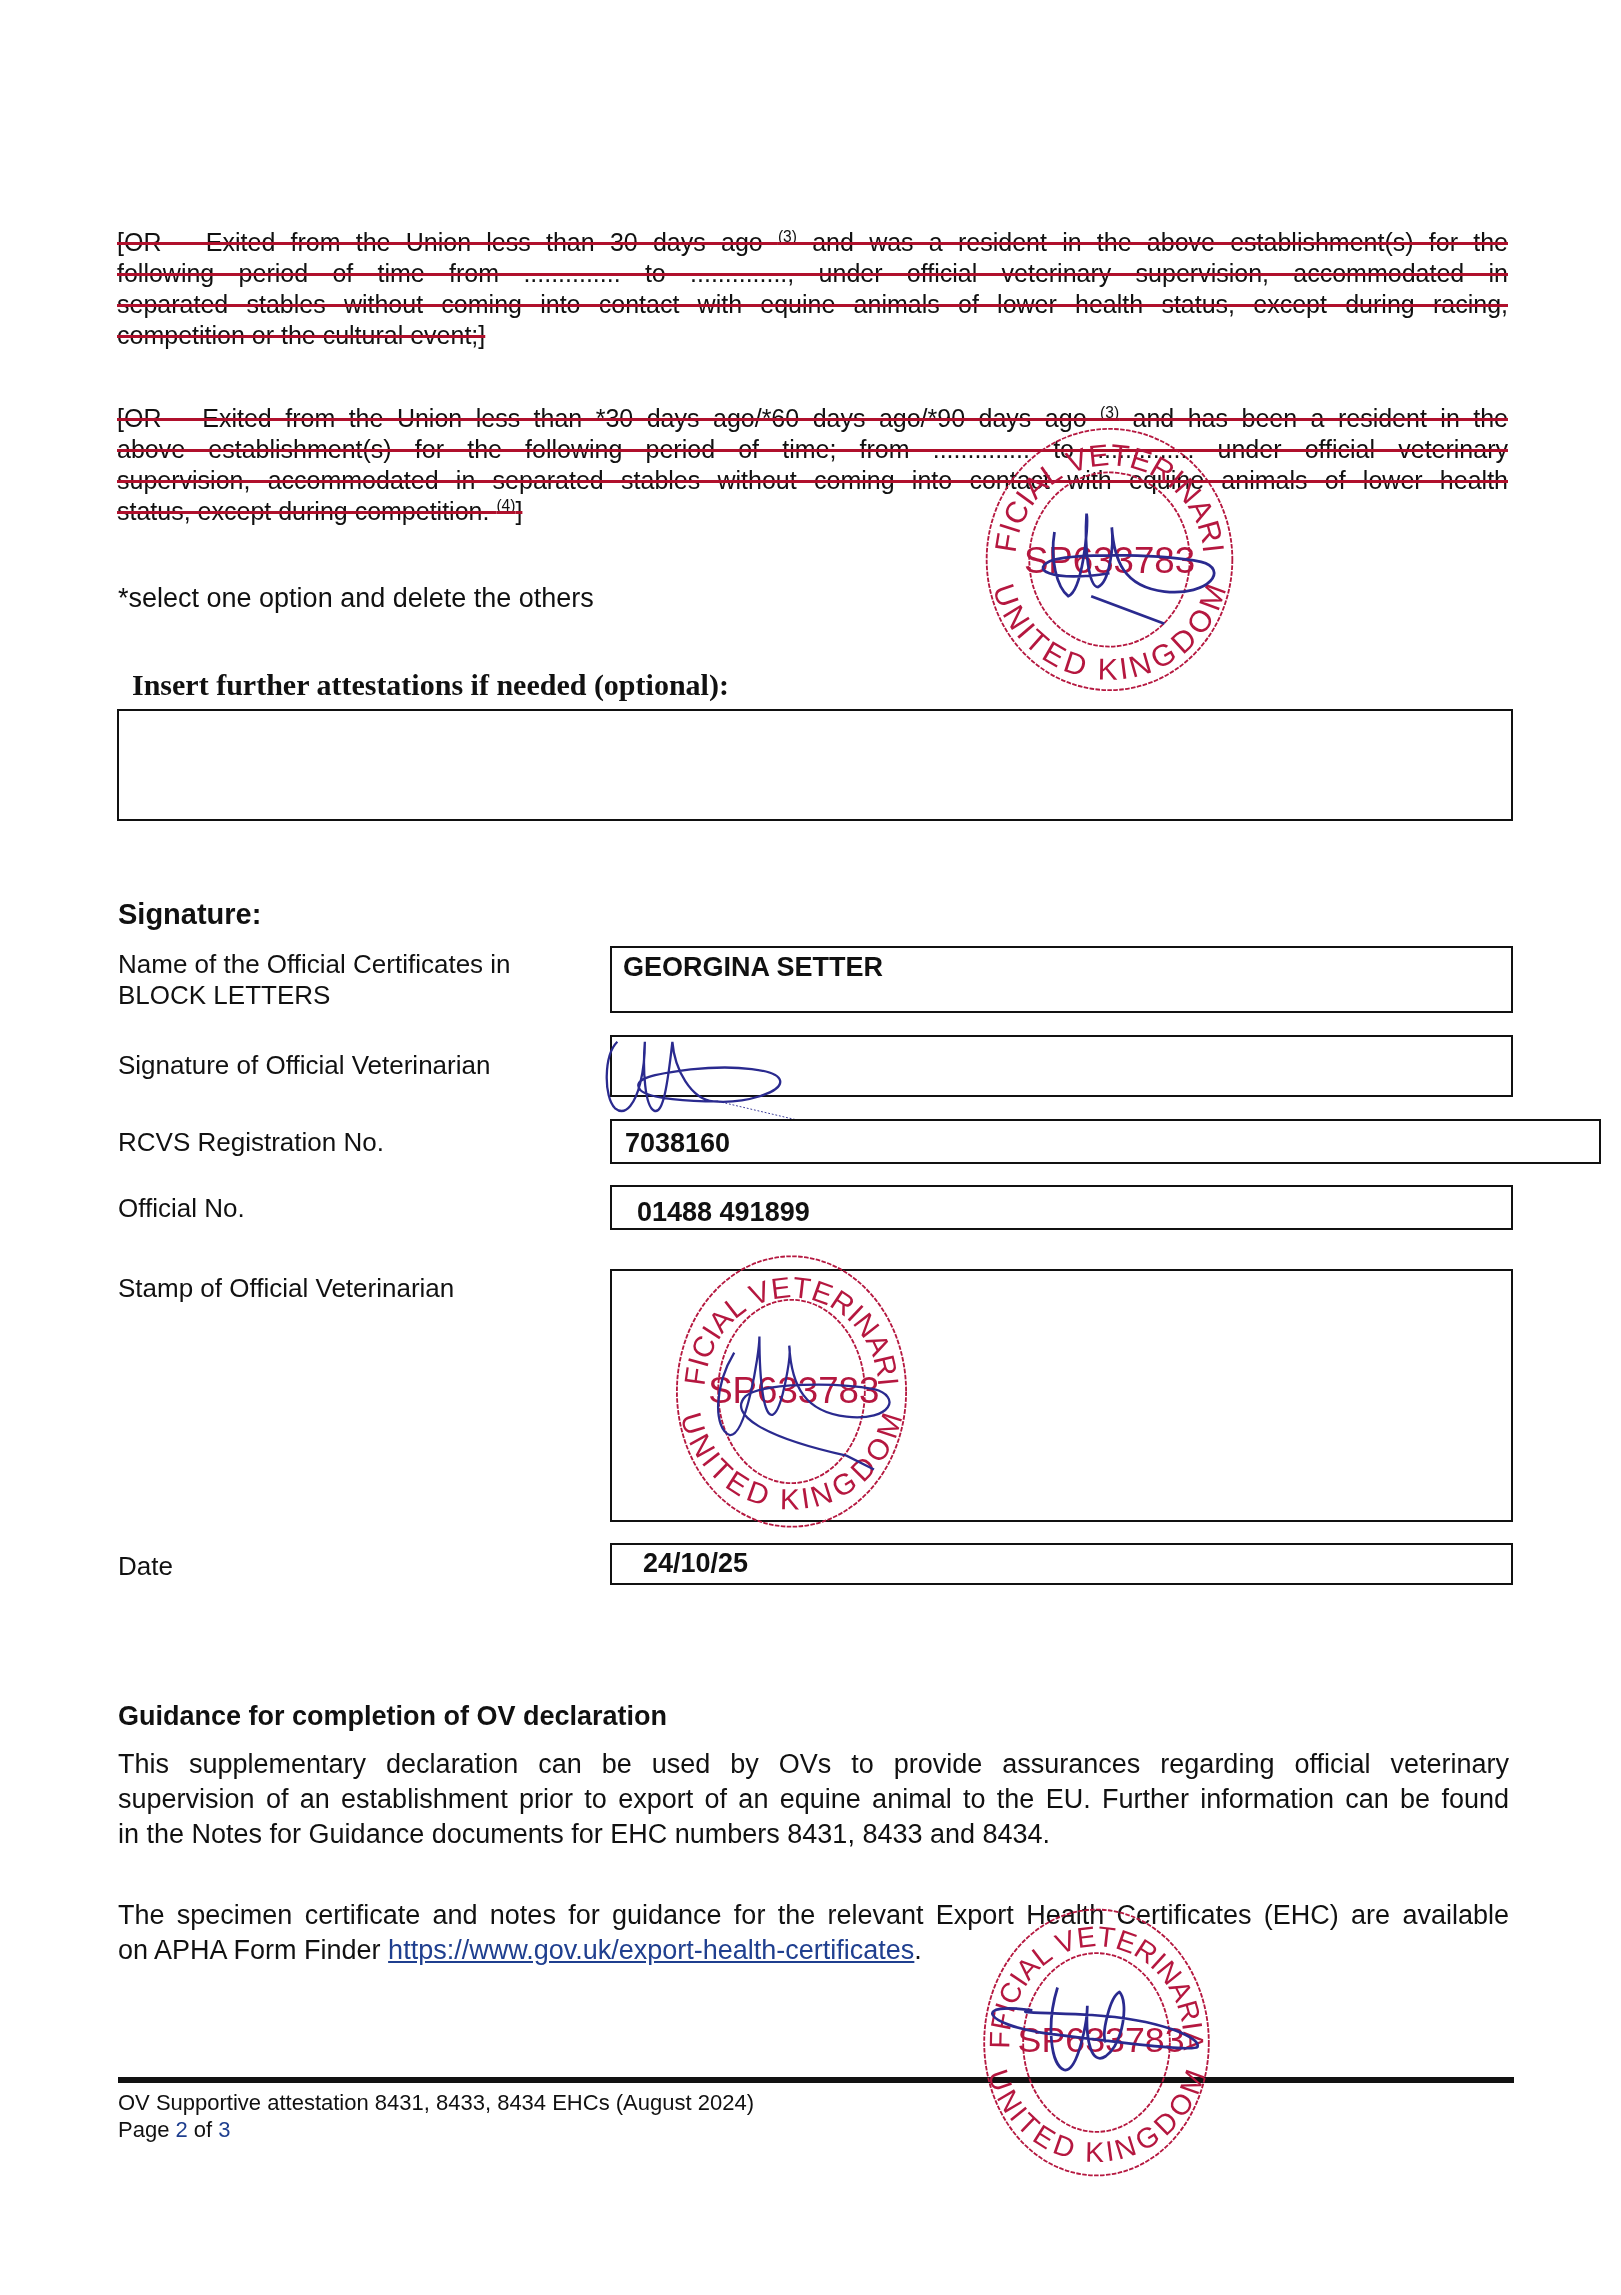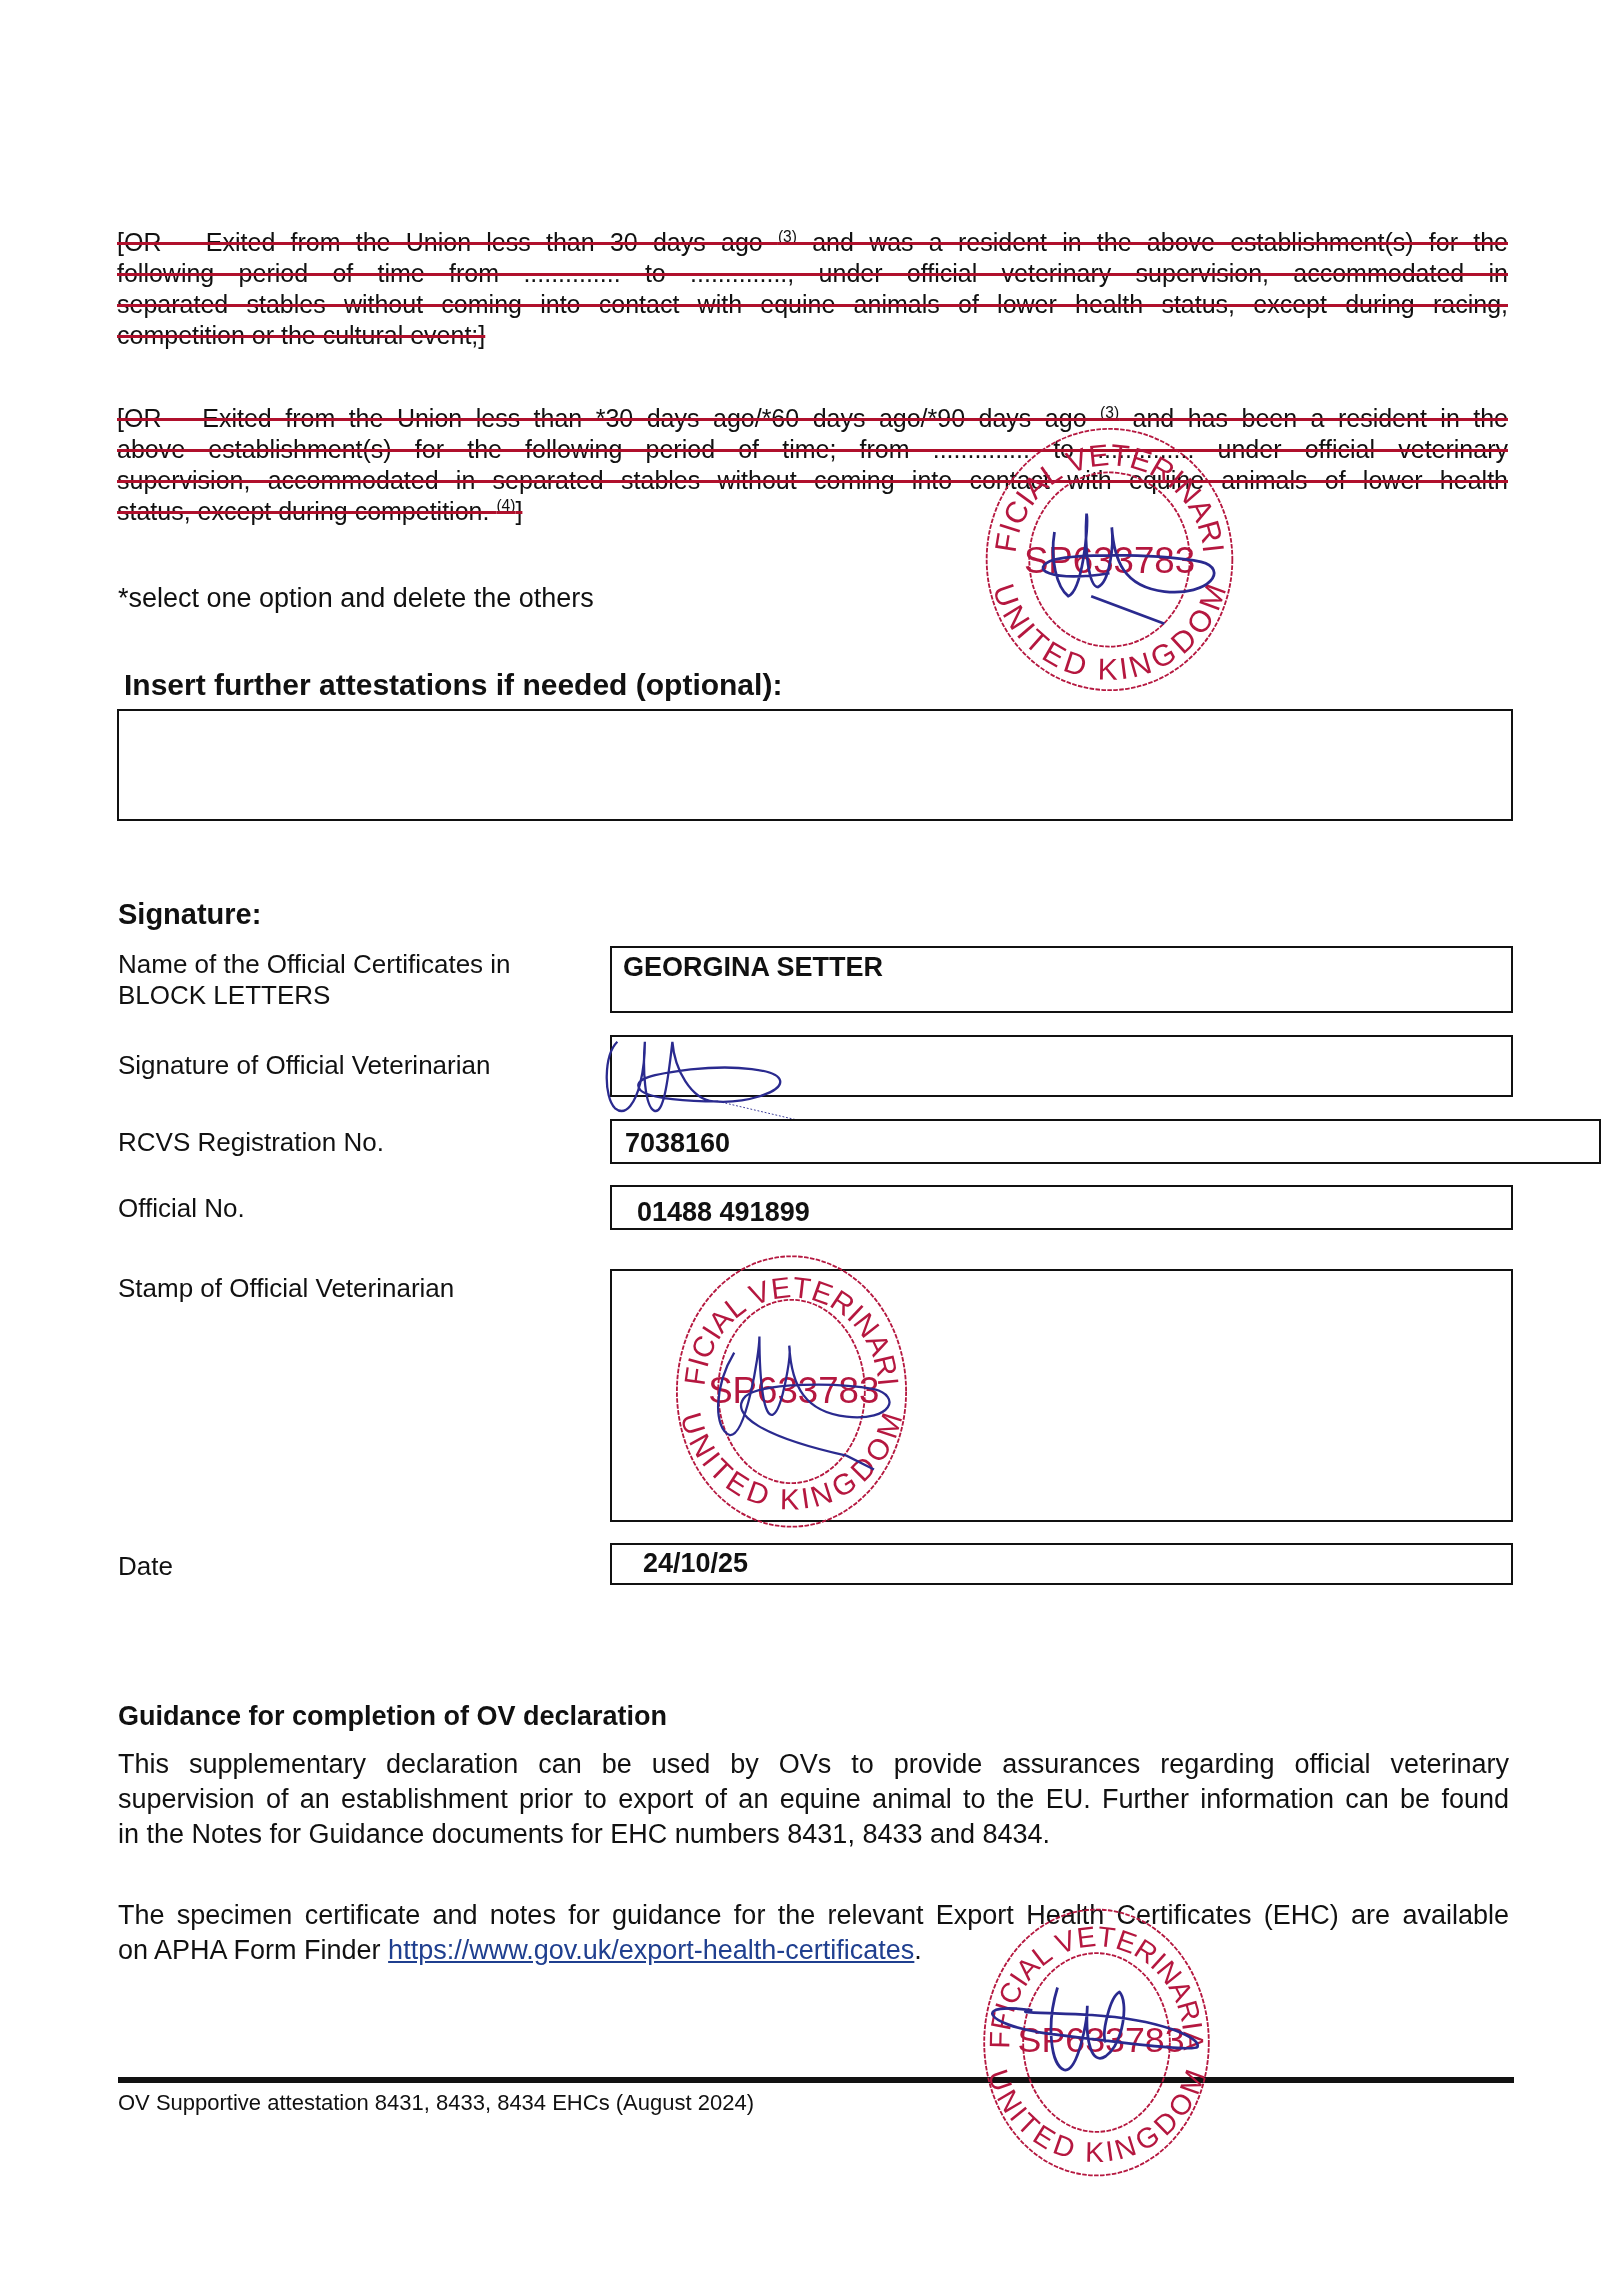--- a/index.html
+++ b/index.html
@@ -50,21 +50,21 @@
 
   <div class="abs struck" style="top:403px;">
     <span class="line" style="text-align-last:justify;"><span>[OR – Exited from the Union less than *30 days ago/*60 days ago/*90 days ago </span><sup>(3)</sup><span> and has been a resident in the</span></span>
     <span class="line" style="text-align-last:justify;">above establishment(s) for the following period of time; from .............. to .............. under official veterinary</span>
     <span class="line" style="text-align-last:justify;">supervision, accommodated in separated stables without coming into contact with equine animals of lower health</span>
     <span class="line" style="display:inline-block;"><span>status, except during competition. </span><sup>(4)</sup><span style="text-decoration:none;">]</span></span>
   </div>
 
   <div class="abs plain" style="left:118px; top:582px;">*select one option and delete the others</div>
 
-  <div class="abs h-attest" style="left:124px; top:668px;">Insert further attestations if needed (optional):</div>
+  <div class="abs h-attest" style="left:132px; top:668px;font-family:Liberation Serif, serif;">Insert further attestations if needed (optional):</div>
   <div class="abs box" style="left:117px; top:709px; width:1396px; height:112px;">
     <span></span>
   </div>
 
   <div class="abs h-sig" style="left:118px; top:898px;">Signature:</div>
 
   <div class="abs label" style="left:118px; top:949px;">
     <div>Name of the Official Certificates in</div>
     <div>BLOCK LETTERS</div>
   </div>
@@ -105,20 +105,21 @@
     <span class="ln last">in the Notes for Guidance documents for EHC numbers 8431, 8433 and 8434.</span>
   </div>
   <div class="abs para" style="top:1898px;">
     <span class="ln">The specimen certificate and notes for guidance for the relevant Export Health Certificates (EHC) are available</span>
     <span class="ln last"><span>on APHA Form Finder </span><a class="link">https://www.gov.uk/export-health-certificates</a><span>.</span></span>
   </div>
 
   <div class="abs footer-rule"></div>
   <div class="abs footer" style="top:2089px;">
     <div>OV Supportive attestation 8431, 8433, 8434 EHCs (August 2024)</div>
+    <div><span>Page </span><span class="blue">2</span><span> of </span><span class="blue">3</span></div>
   </div>
 
   <div class="stamp" style="left:972px; top:422px;">
     <svg width="275" height="275" viewBox="0 0 600 600">
       <defs>
         <path id="arcTop1" d="M95,300 A205,205 0 0 1 505,300"></path>
         <path id="arcBot1" d="M85,300 A215,215 0 0 0 515,300"></path>
       </defs>
       <ellipse cx="300" cy="300" rx="268" ry="285" fill="none" stroke="#b5173f" stroke-width="4" stroke-dasharray="10 3"></ellipse>
       <ellipse cx="300" cy="300" rx="175" ry="190" fill="none" stroke="#b5173f" stroke-width="4" stroke-dasharray="10 3"></ellipse>

